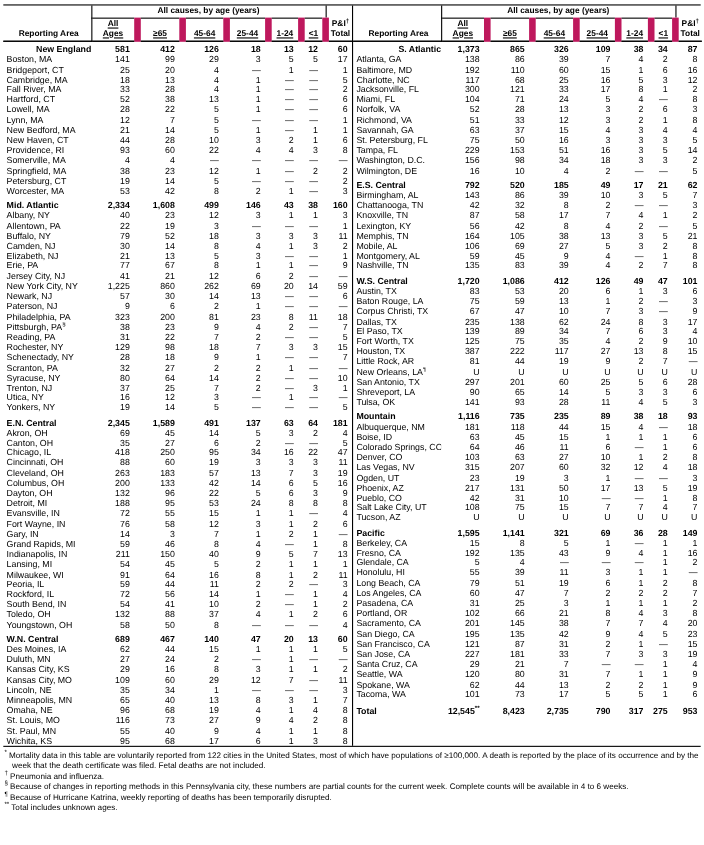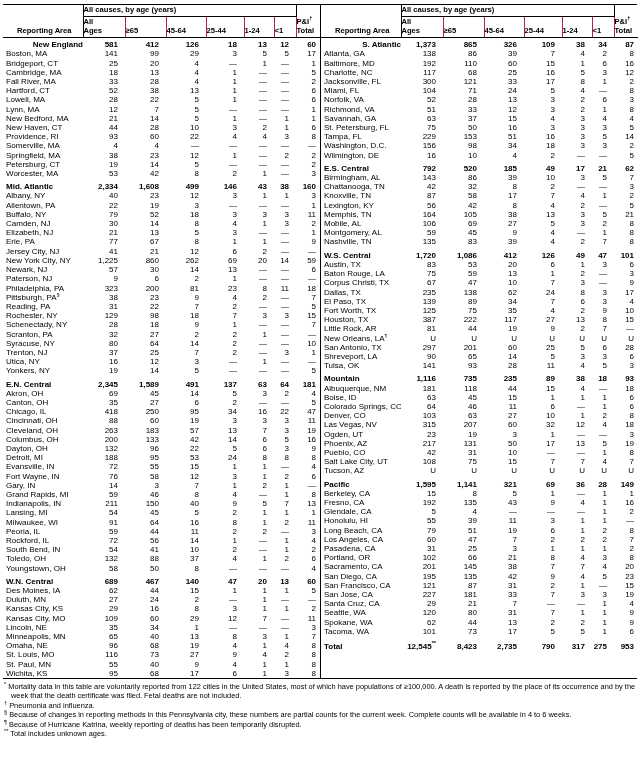--- a/index.html
+++ b/index.html
@@ -3,24 +3,24 @@
 <meta charset="utf-8">
 <style>
   html,body{margin:0;padding:0;background:#fff;color:#000;}
   body{width:640px;height:768px;font-family:"Liberation Sans",sans-serif;-webkit-font-smoothing:antialiased;}
   .page{padding:4px 3px 0 3px;box-sizing:border-box;}
   .title{font-size:10.6px;font-weight:bold;margin:1px 0 3px 0;letter-spacing:-0.1px;}
   .tablewrap{display:flex;align-items:stretch;border-top:1.5px solid #000;border-bottom:1.5px solid #000;}
   .half{width:317px;box-sizing:border-box;}
   .half.right{border-left:1px solid #000;}
   table{border-collapse:collapse;width:100%;table-layout:fixed;}
-  th{font-weight:bold;font-size:7.6px;line-height:8.4px;padding:1px 0 2px 0;vertical-align:bottom;text-align:left;}
+  th{font-weight:bold;font-size:7.6px;line-height:8.4px;padding:1px 0 2px 0;vertical-align:bottom;text-align:center;}
   th.h-ra{text-align:center;padding-left:3px;border-right:1px solid #000;border-bottom:1.5px solid #000;}
   th.h-group{border-bottom:1px solid #000;border-right:1px solid #000;}
-  th.h-age{border-right:1px solid #be185d;border-bottom:1.5px solid #000;}
+  th.h-age{border-right:6px solid #be185d;border-bottom:1.5px solid #000;text-decoration:underline;}
   th.h-pi{border-bottom:1.5px solid #000;}
   tbody td{font-size:8px;line-height:9.2px;padding:0;white-space:nowrap;overflow:hidden;}
   td.area{text-align:left;padding-left:3px;}
   td.num{text-align:right;padding-right:7px;}
   td.num:last-child{padding-right:4px;}
   tr.region td,tr.total td{font-weight:bold;padding-top:4px;}
   tr.total td{padding-top:6px;}
   tbody tr:first-child td{padding-top:2px;text-align:right;}
   sup{font-size:5.6px;line-height:0;}
   .footnotes{margin:3px 0 0 1px;font-size:7.4px;line-height:9.4px;}

